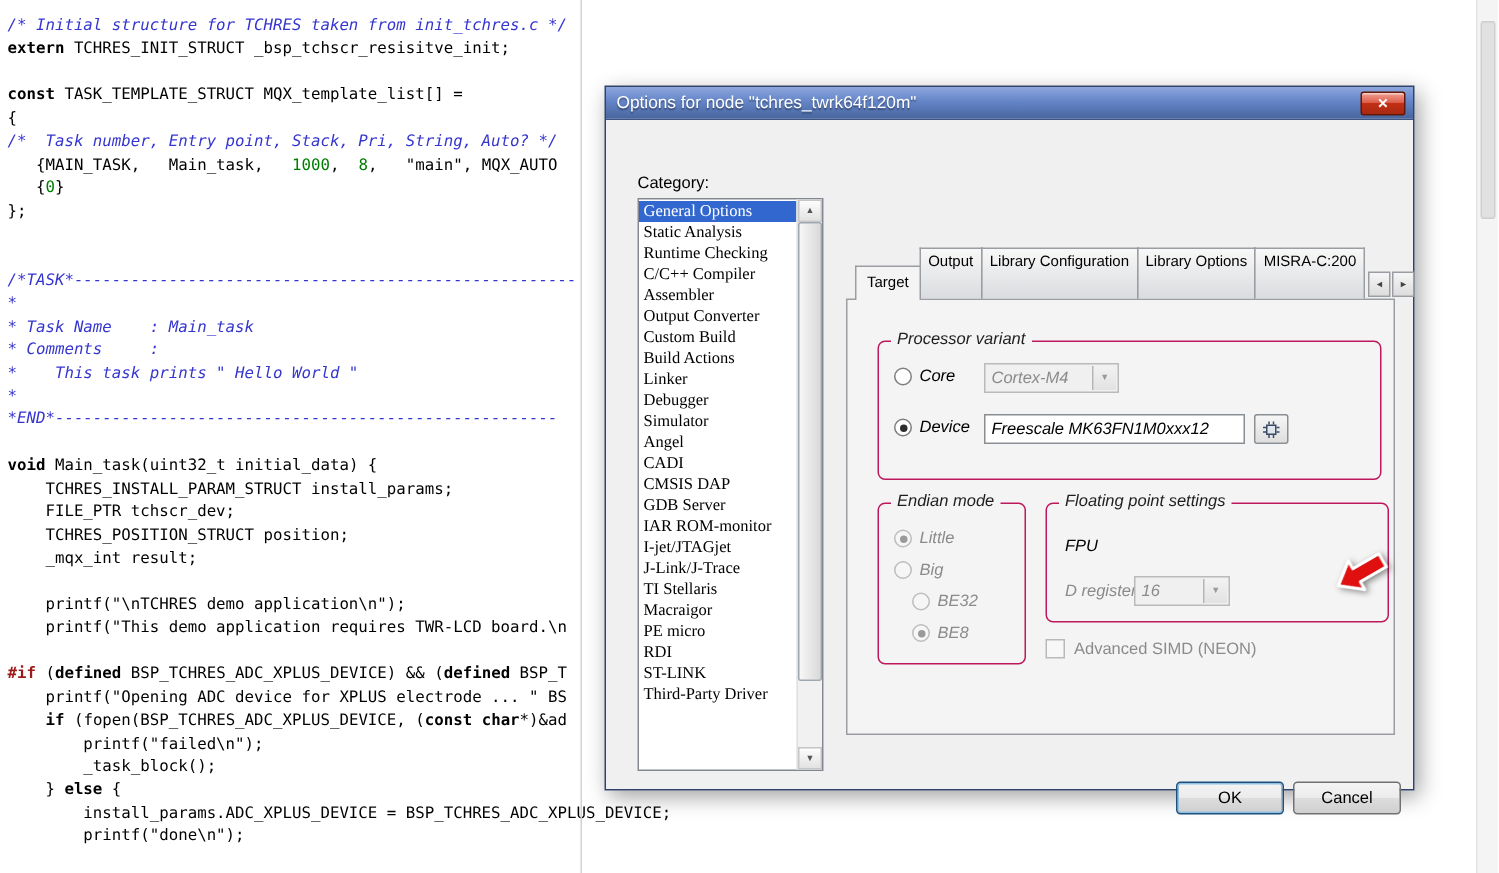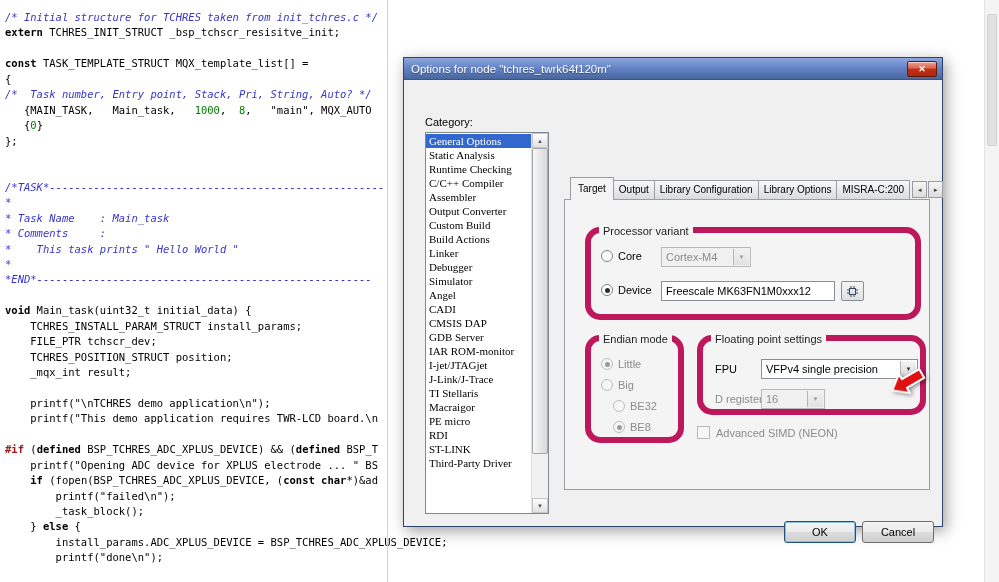--- a/index.html
+++ b/index.html
@@ -46,33 +46,33 @@
             display:flex; align-items:center; justify-content:center;
             background:linear-gradient(#fdfdfd,#e2e2e2); border:1px solid #c6c6c6; }
   .sb-btn.up { top:0; } .sb-btn.down { bottom:0; }
   .sb-thumb { position:absolute; left:0; right:0; top:15px; height:306px;
               background:linear-gradient(90deg,#f7f7f7,#d9d9d9); border:1px solid #9fa8b0; border-radius:2px; }
 
   
   .tabstrip { position:absolute; left:166px; top:119px; height:23px; display:flex; align-items:flex-end; z-index:2; }
   .tab { border:1px solid #9a9da1; border-bottom:none;
          background:linear-gradient(#f8f8f8,#e6e7e9 60%,#d9dbde);
-         padding:0 5px; height:19px; line-height:18px; font-size:10px; margin-bottom:1px; margin-right:-1px;
+         padding:0 5px; height:34px; line-height:18px; font-size:10px; margin-bottom:1px; margin-right:-1px;
          white-space:nowrap; }
   .tab.active { background:#f4f4f4; height:23px; line-height:21px; margin-bottom:0; padding:0 7px;
                 position:relative; z-index:3; }
   .tab-spinner { display:flex; align-items:center; margin-left:2px; margin-bottom:2px; order:1; }
   .spin-btn { width:15px; height:17px; border:1px solid #9a9da1;
               background:linear-gradient(#f6f6f6,#dcdcdc); font-size:6px; color:#444;
               display:flex; align-items:center; justify-content:center; margin-left:1px; }
 
   .tabpanel { position:absolute; left:160px; top:141px; width:366px; height:291px;
               background:#f4f4f4; border:1px solid #9a9da1; z-index:1; }
 
-  .group { position:absolute; border:6px solid #be185d; border-radius:15px; }
+  .group { position:absolute; border:1px solid #be185d; border-radius:5px;font-style:italic; }
   .group-label { position:absolute; top:-8px; left:8px; background:#f4f4f4; padding:0 4px; color:#1e1e1e; white-space:nowrap; }
   .g-proc { left:20px; top:27px; width:336px; height:93px; }
   .g-endian { left:20px; top:135px; width:99px; height:108px; }
   .g-fp { left:132px; top:135px; width:229px; height:80px; }
 
   .radio { width:12px; height:12px; border-radius:50%; border:1px solid #7f7f7f; background:#fff;
            display:inline-block; position:relative; flex:none; }
   .radio.on::after { content:''; position:absolute; left:3px; top:3px; width:5px; height:5px;
                      border-radius:50%; background:#2d2d2d; }
   .radio.dis { border-color:#bdbdbd; background:#f6f6f6; }
@@ -260,24 +260,20 @@
             <div style="display: flex; align-items: center; height: 21px; padding-left: 22px;">
               <span class="radio dis on"></span>
               <span class="rlabel dis">BE8</span>
             </div>
           </div>
       </div>
 
       <div class="group g-fp">
         <span class="group-label">Floating point settings</span>
         <span style="position:absolute;left:12px;top:22px;">FPU</span>
-        <div class="combo" style="left:58px;top:18px;width:157px;">
-          <span class="val">VFPv4 single precision</span>
-          <span class="arrow">▼</span>
-        </div>
         <span class="dis-text" style="position:absolute;left:12px;top:52px;">D registers</span>
         <div class="combo disabled" style="left:58px;top:48px;width:64px;">
           <span class="val">16</span>
           <span class="arrow">▼</span>
         </div>
       </div>
 
       <div class="neon-row">
         <span class="checkbox"></span>
         <span class="cb-label dis-text">Advanced SIMD (NEON)</span>

